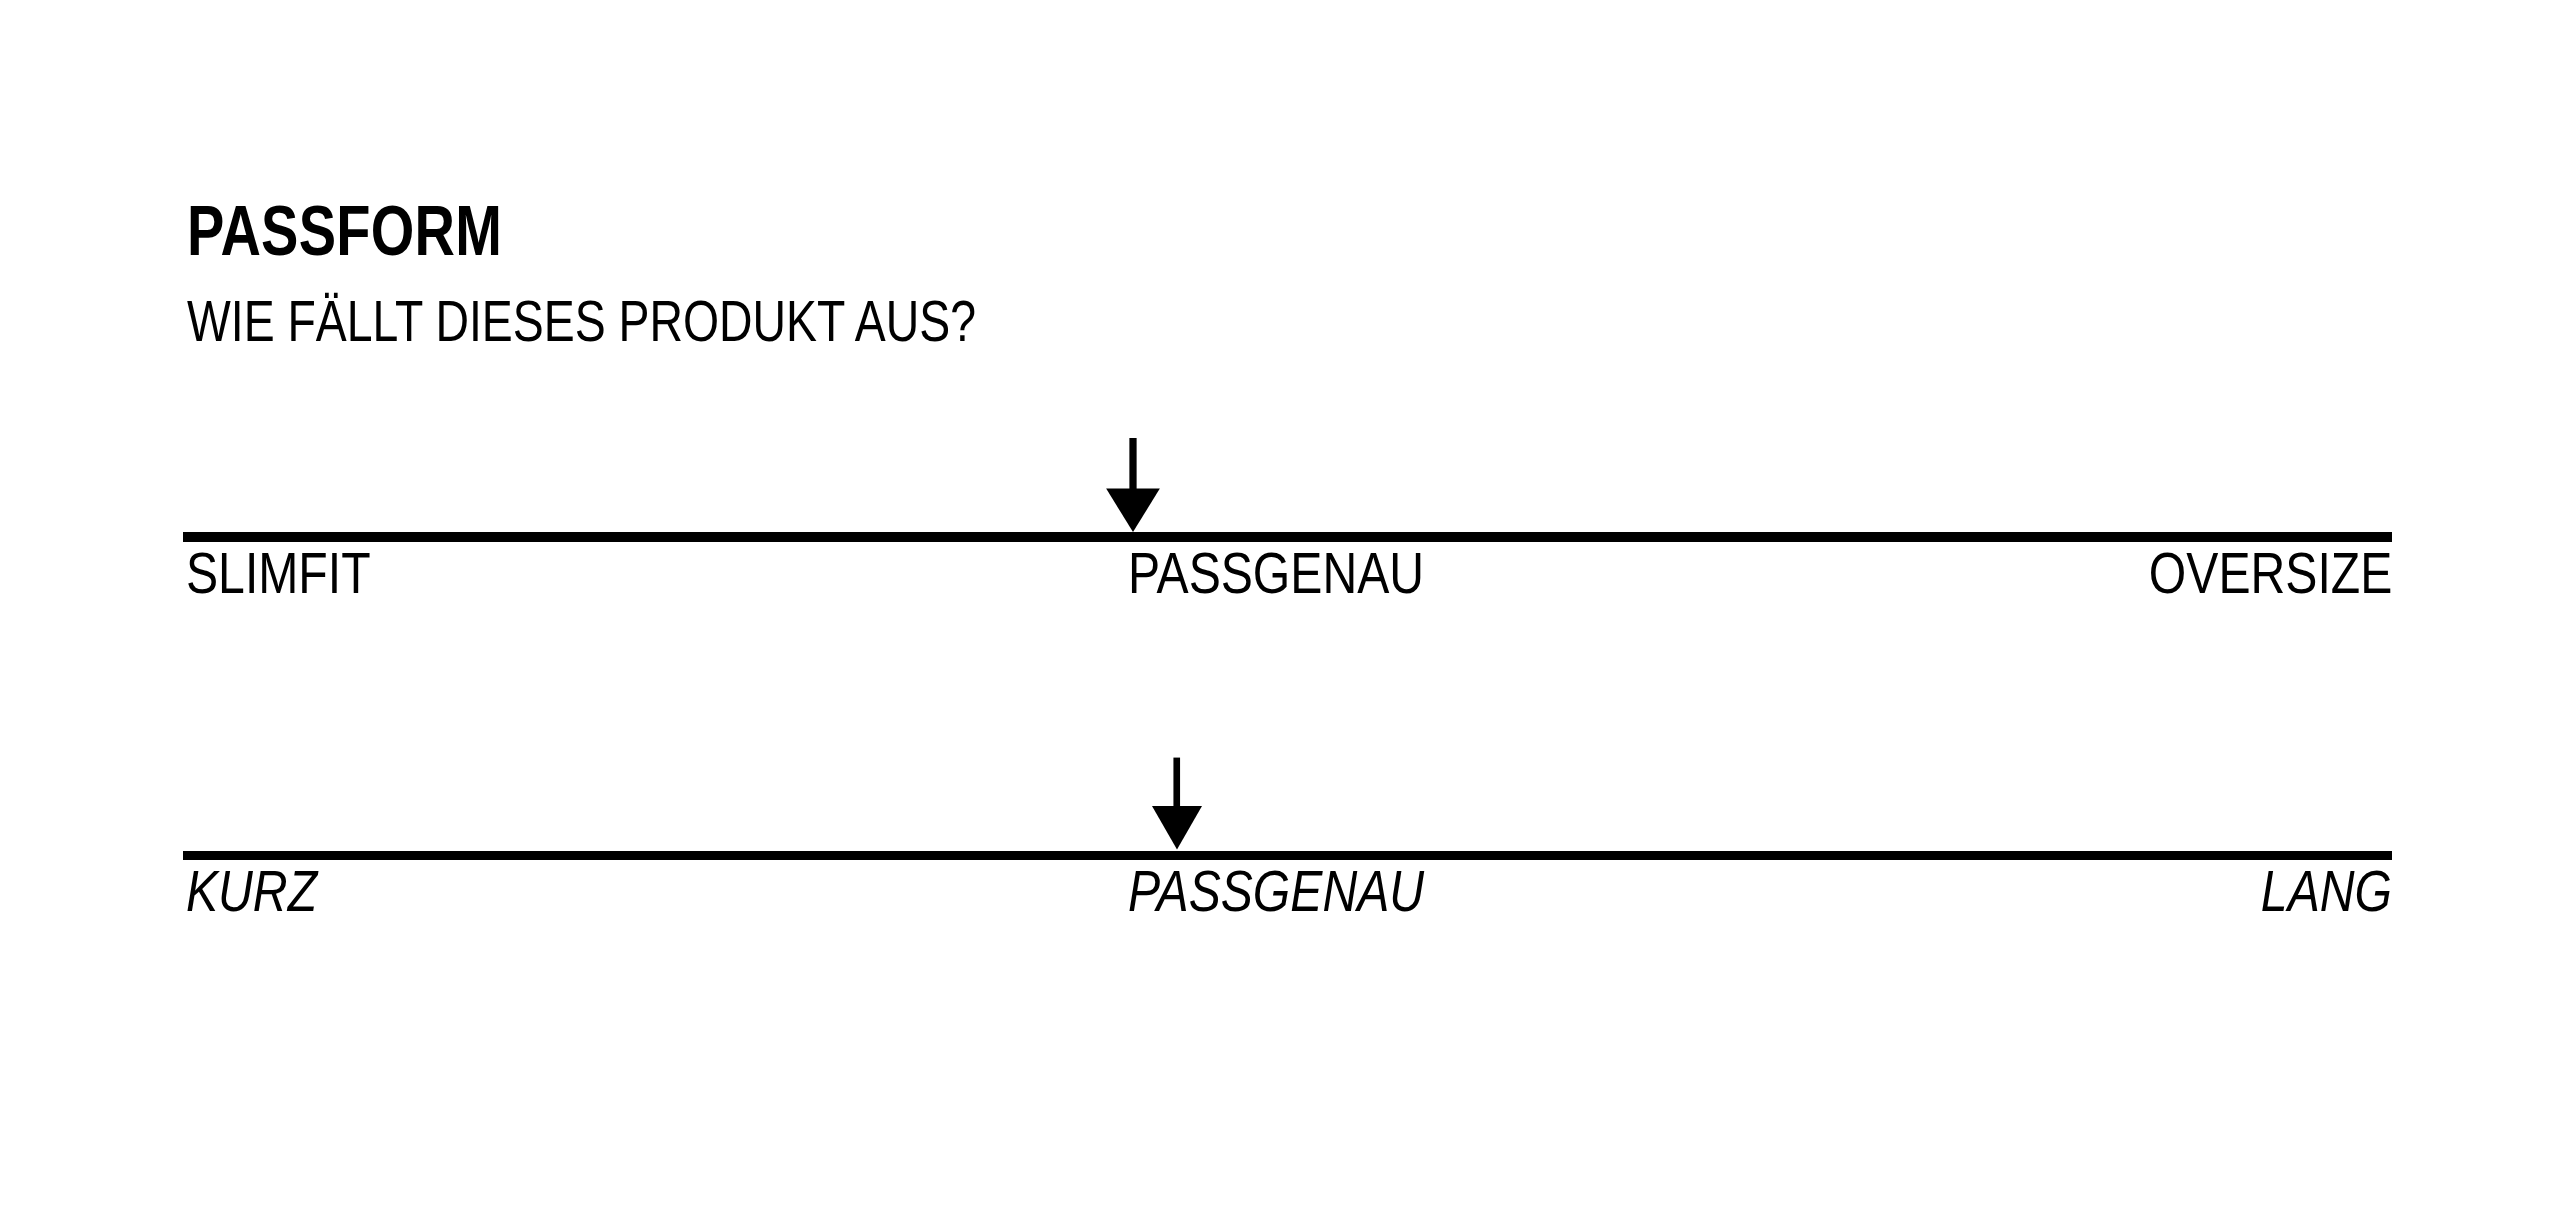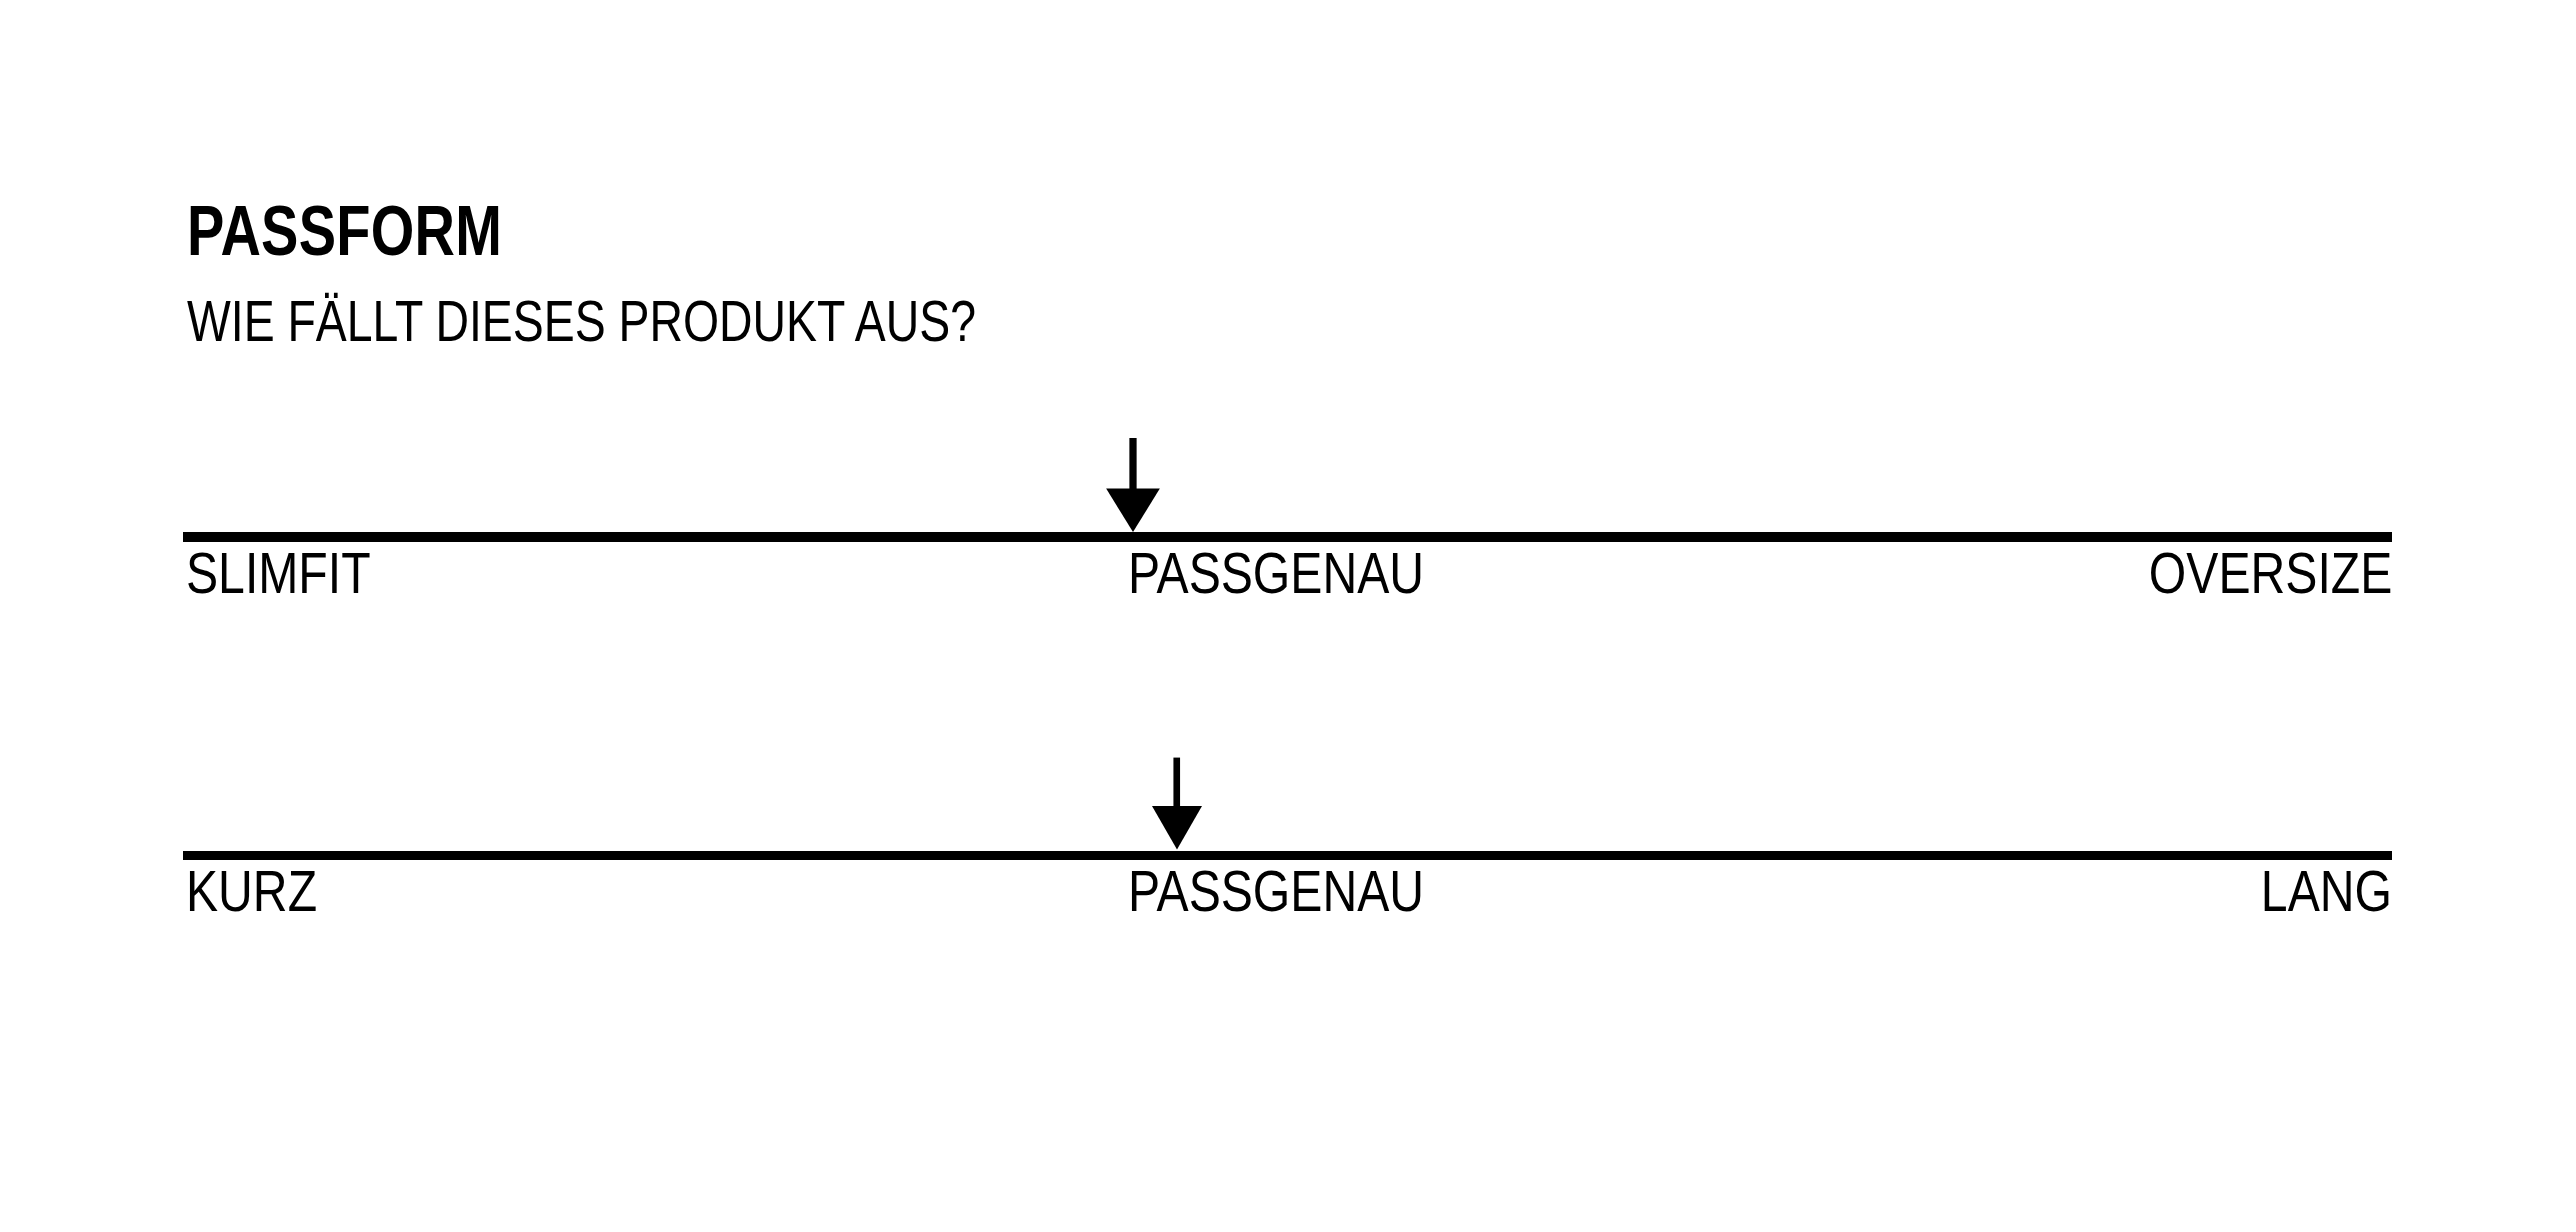--- a/index.html
+++ b/index.html
@@ -54,21 +54,21 @@
     white-space: nowrap;
   }
 
   
   .scale {
     position: absolute;
     left: 167px;
     width: 2209px;
   }
   .scale-1 { top: 438px; }
-  .scale-2 { top: 757px; }
+  .scale-2 { top: 757px; font-style: italic; }
 
   .scale-marker-track {
     position: relative;
     height: 94px;
     width: 100%;
   }
   .scale-marker {
     position: absolute;
     top: 0;
     width: 54px;

